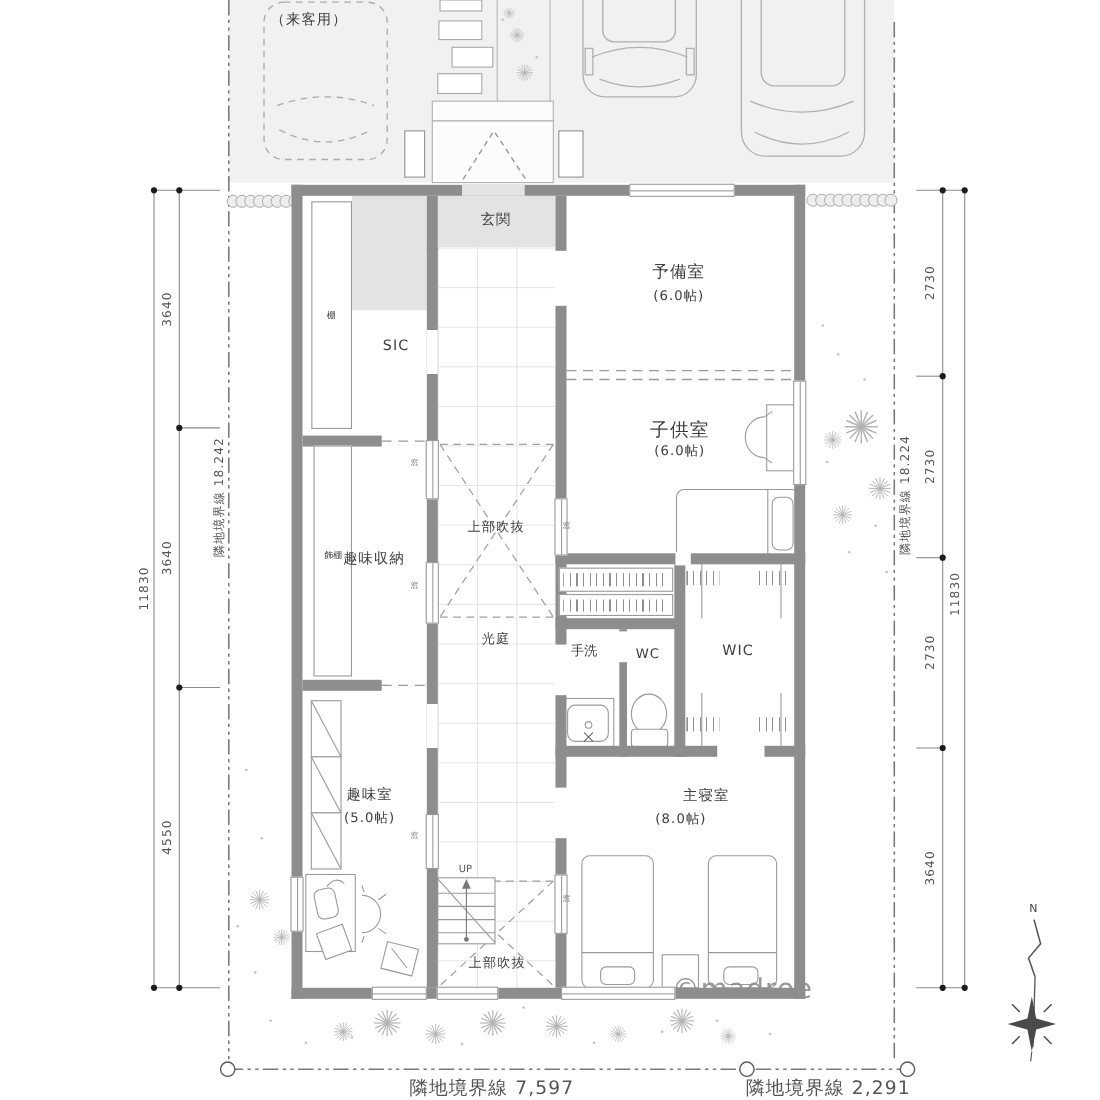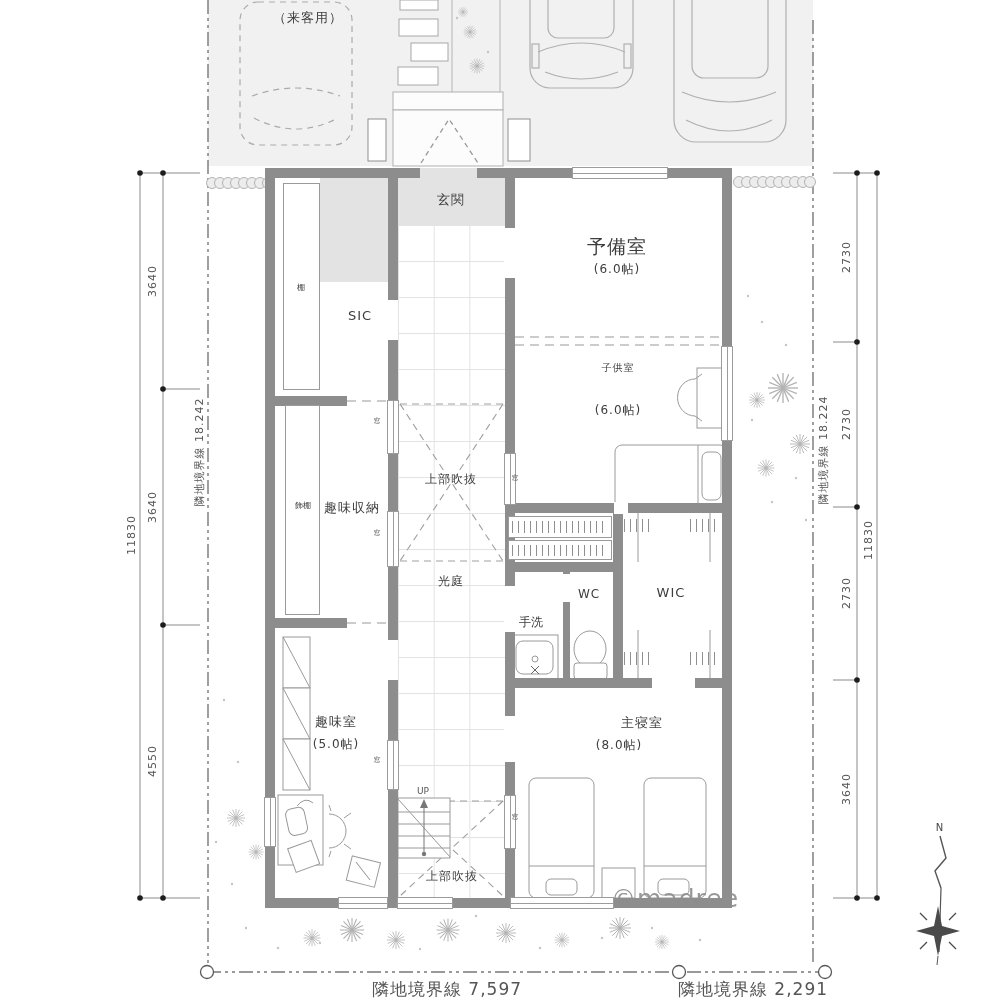--- a/index.html
+++ b/index.html
@@ -369,37 +369,37 @@
   <div class="tick-strip" style="left:512px;top:545px;width:96px;height:11px"></div>
   <div class="tick-strip" style="left:624px;top:519px;width:30px;height:13px"></div>
   <div class="tick-strip" style="left:690px;top:519px;width:30px;height:13px"></div>
   <div class="tick-strip" style="left:624px;top:652px;width:30px;height:13px"></div>
   <div class="tick-strip" style="left:690px;top:652px;width:30px;height:13px"></div>
 
   <div class="rlbl" style="left:451px;top:200px;font-size:13px">玄関</div>
   <div class="rlbl" style="left:360px;top:315px;font-size:13px">SIC</div>
   <div class="rlbl" style="left:301px;top:287px;font-size:8px;letter-spacing:0">棚</div>
   <div class="rlbl" style="left:303px;top:505px;font-size:8px;letter-spacing:0">飾棚</div>
-  <div class="rlbl" style="left:352px;top:508px;font-size:13px">趣味収納</div>
+  <div class="rlbl" style="left:340px;top:508px;font-size:13px">趣味収納</div>
   <div class="rlbl" style="left:336px;top:722px;font-size:13px">趣味室</div>
   <div class="rlbl" style="left:336px;top:744px;font-size:12px">(5.0帖)</div>
   <div class="rlbl" style="left:451px;top:479px;font-size:12px">上部吹抜</div>
   <div class="rlbl" style="left:451px;top:581px;font-size:12px">光庭</div>
-  <div class="rlbl" style="left:617px;top:247px;font-size:19px">予備室</div>
+  <div class="rlbl" style="left:617px;top:247px;font-size:15px">予備室</div>
   <div class="rlbl" style="left:617px;top:269px;font-size:12px">(6.0帖)</div>
-  <div class="rlbl" style="left:618px;top:368px;font-size:10px">子供室</div>
+  <div class="rlbl" style="left:618px;top:391px;font-size:17px">子供室</div>
   <div class="rlbl" style="left:618px;top:410px;font-size:12px">(6.0帖)</div>
-  <div class="rlbl" style="left:531px;top:622px;font-size:12px;letter-spacing:0">手洗</div>
+  <div class="rlbl" style="left:531px;top:592px;font-size:12px;letter-spacing:0">手洗</div>
   <div class="rlbl" style="left:589px;top:594px;font-size:12px">WC</div>
   <div class="rlbl" style="left:671px;top:592px;font-size:13px">WIC</div>
   <div class="rlbl" style="left:642px;top:723px;font-size:13px">主寝室</div>
   <div class="rlbl" style="left:619px;top:745px;font-size:12px">(8.0帖)</div>
   <div class="rlbl" style="left:452px;top:876px;font-size:12px">上部吹抜</div>
   <div class="rlbl" style="left:423px;top:791px;font-size:9px;color:#555;letter-spacing:0">UP</div>
-  <div class="rlbl" style="left:308px;top:18px;font-size:13px">（来客用）</div>
+  <div class="rlbl" style="left:281px;top:18px;font-size:13px">（来客用）</div>
   <div class="rlbl" style="left:377px;top:421px;font-size:7px;color:#666;letter-spacing:0">窓</div>
   <div class="rlbl" style="left:377px;top:533px;font-size:7px;color:#666;letter-spacing:0">窓</div>
   <div class="rlbl" style="left:515px;top:478px;font-size:7px;color:#666;letter-spacing:0">窓</div>
   <div class="rlbl" style="left:377px;top:760px;font-size:7px;color:#666;letter-spacing:0">窓</div>
   <div class="rlbl" style="left:515px;top:817px;font-size:7px;color:#666;letter-spacing:0">窓</div>
   <div class="rlbl" style="left:940px;top:827px;font-size:10px;color:#444">N</div>
 
   <div class="vlbl" style="left:152px;top:281px">3640</div>
   <div class="vlbl" style="left:152px;top:507px">3640</div>
   <div class="vlbl" style="left:152px;top:761px">4550</div>

